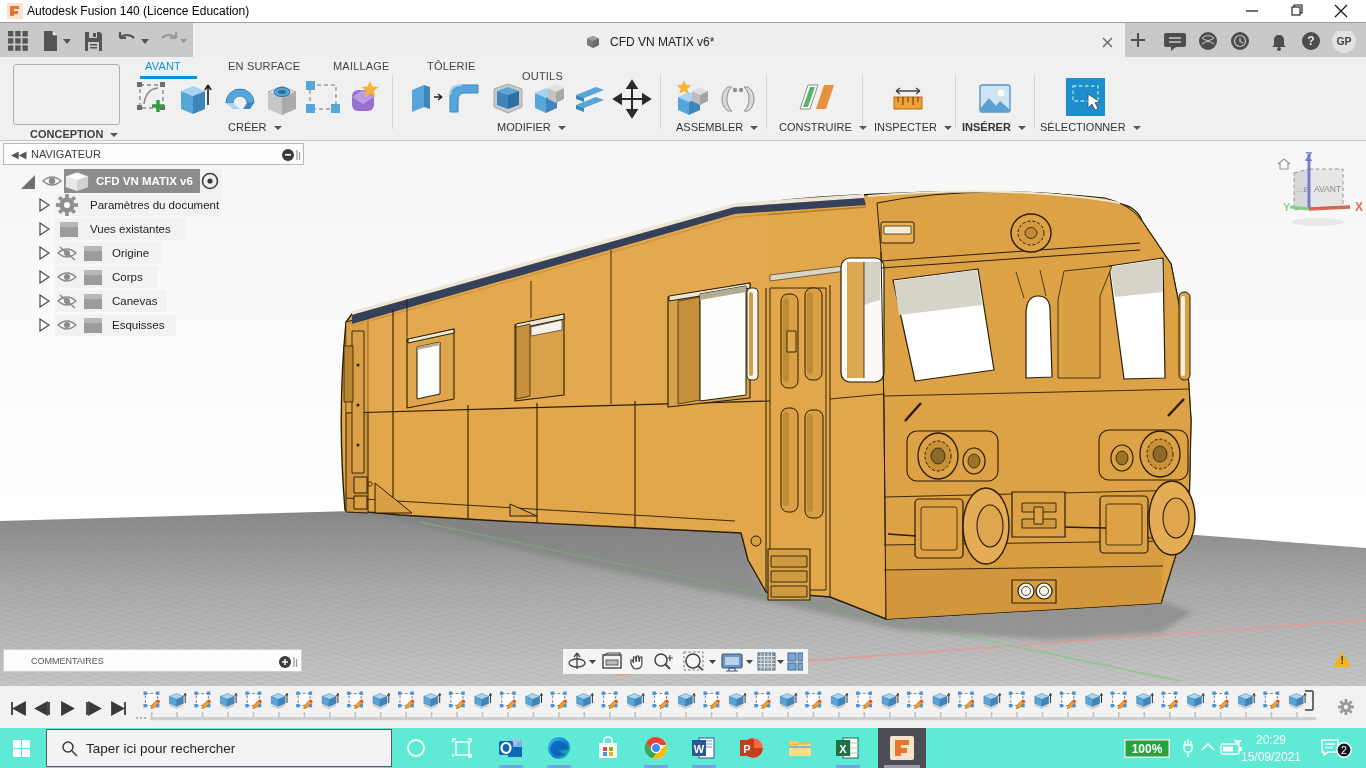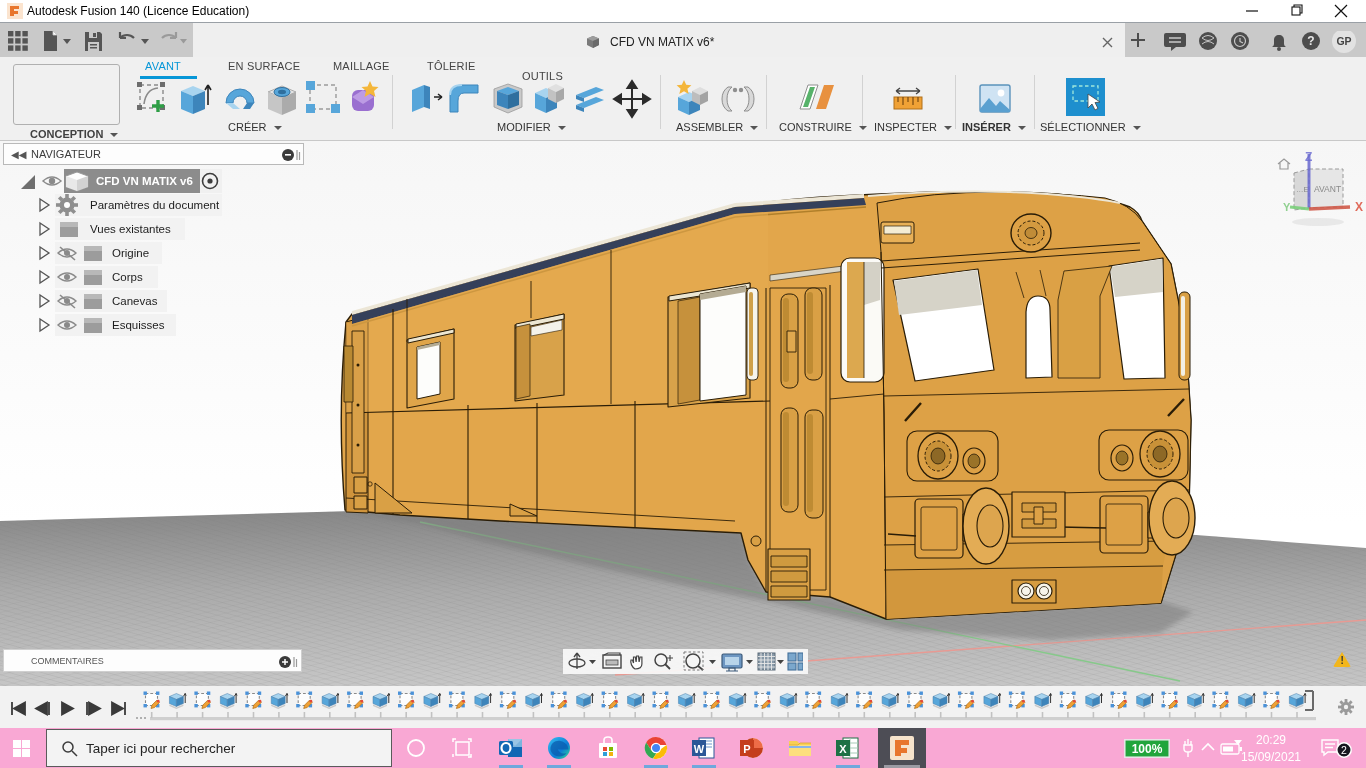--- a/index.html
+++ b/index.html
@@ -24,21 +24,21 @@
   #viewport{position:absolute;left:0;top:141px;width:1366px;height:545px;background:linear-gradient(#f6f6f6,#ffffff 70%);overflow:hidden;}
   
   #navhead{position:absolute;left:3px;top:2px;width:301px;height:22px;background:#fdfdfd;border:1px solid #b9b9b9;font-size:11px;color:#3c3c3c;}
   
   #combar{position:absolute;left:3px;top:508px;width:299px;height:23px;background:#fdfdfd;border:1px solid #cfcfcf;font-size:9px;color:#555;}
   
   #viewtools{position:absolute;left:563px;top:508px;width:245px;height:25px;background:rgba(249,249,249,.93);}
   
   #timeline{position:absolute;left:0;top:686px;width:1366px;height:42px;background:#f2f2f2;}
   
-  #taskbar{position:absolute;left:0;top:728px;width:1366px;height:40px;background:#f9a8d4;}
+  #taskbar{position:absolute;left:0;top:728px;width:1366px;height:40px;background:#5eead4;}
   #searchbox{position:absolute;left:46px;top:1px;width:346px;height:38px;background:#f3f3f3;border:1px solid #5a5a5a;}
 </style>
 </head>
 <body>
 
 <div id="viewport">
   <svg id="scene" width="1366" height="545" viewBox="0 141 1366 545" style="position:absolute;left:0;top:0">
     <defs>
       <linearGradient id="gground" x1="0" y1="0" x2="0" y2="1">
         <stop offset="0" stop-color="#878787"></stop>

